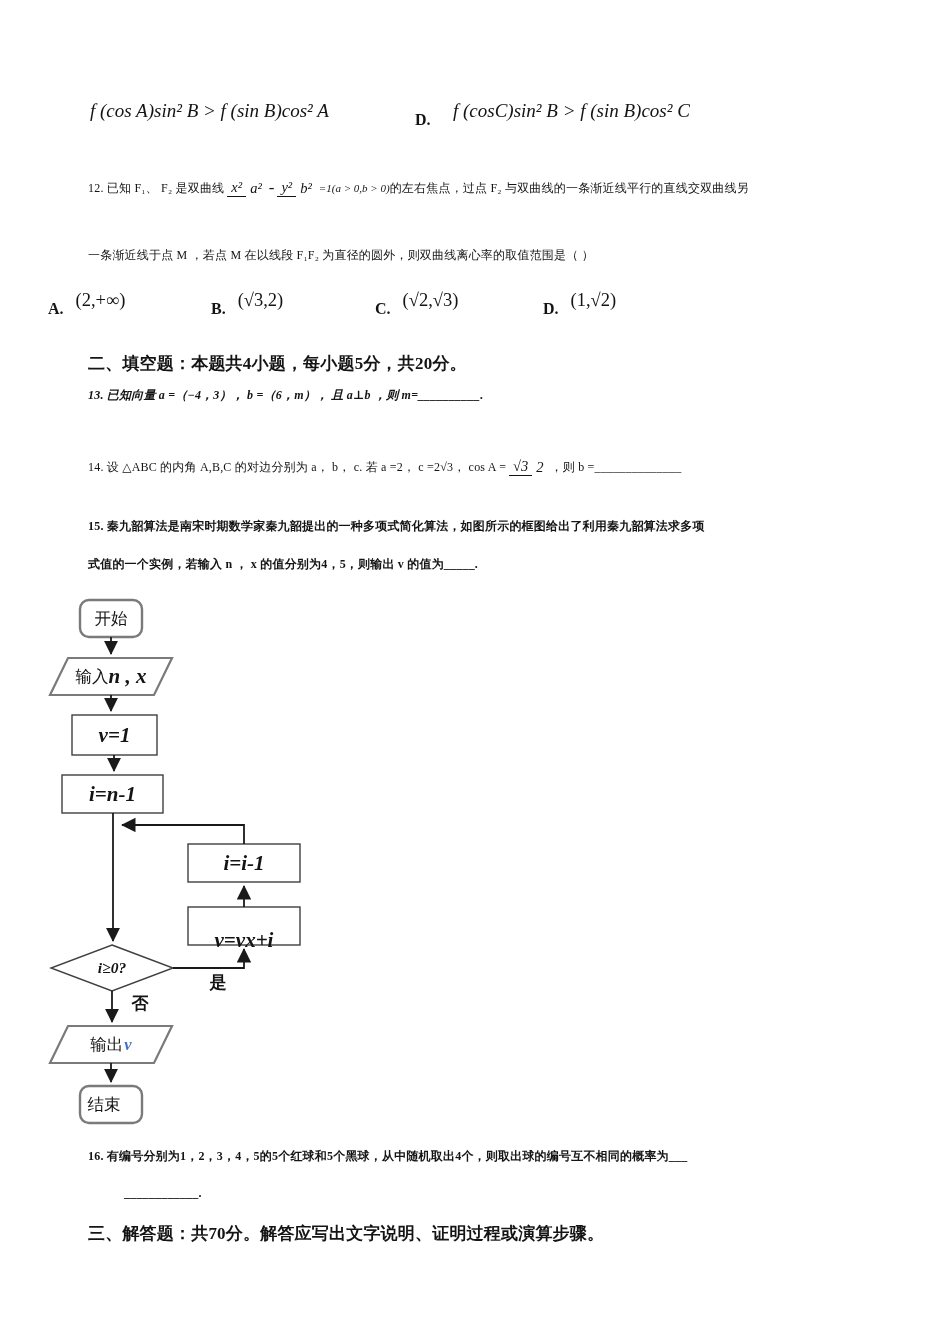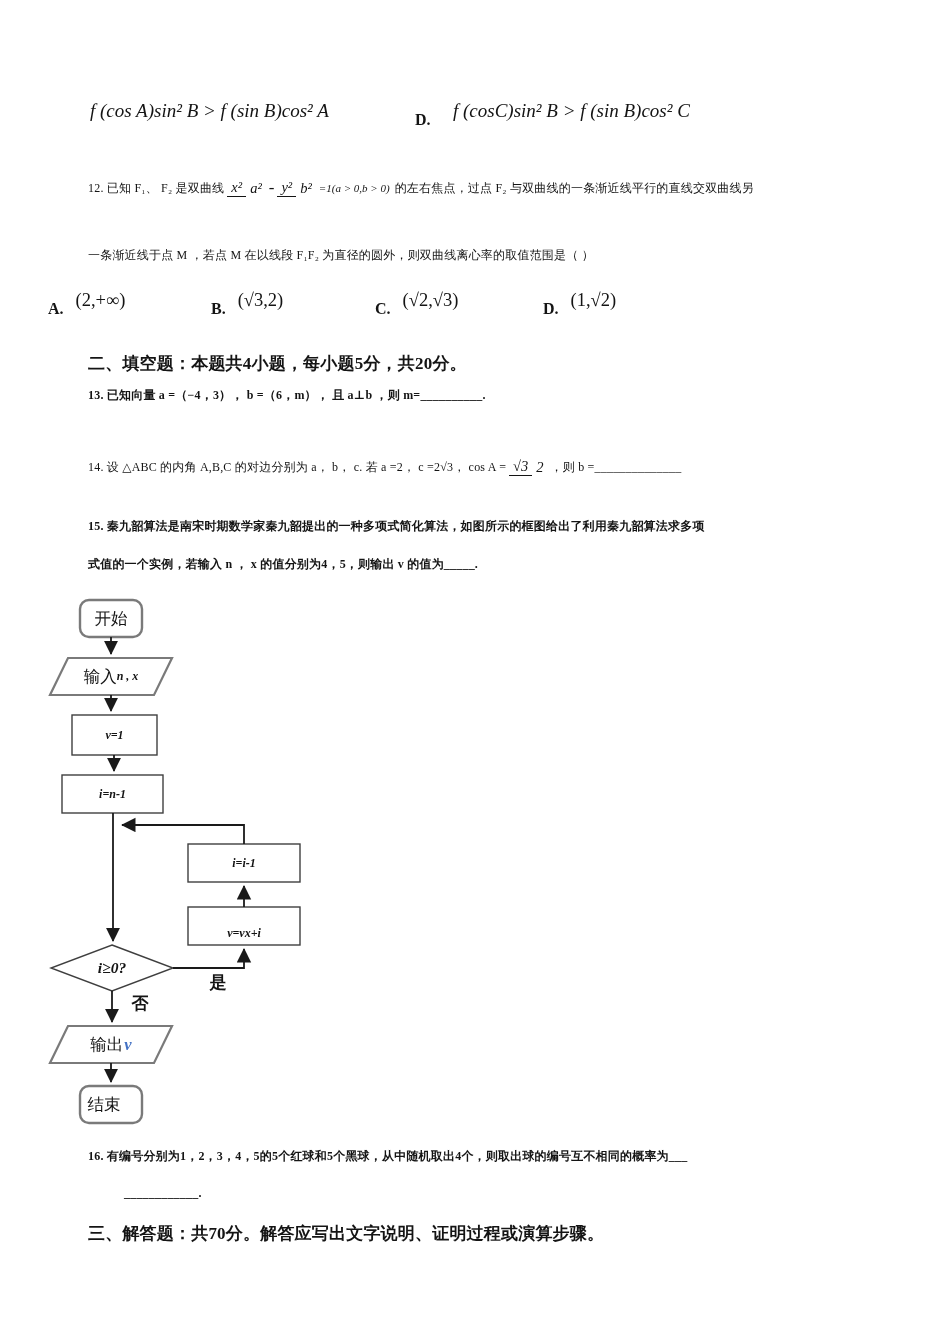--- a/index.html
+++ b/index.html
@@ -23,21 +23,21 @@
   .frac .den{padding:0 4px;}
   
   .opt{position:absolute;display:flex;align-items:flex-end;}
   .opt .lbl{font-weight:700;font-size:16px;}
   .opt .val{font-size:18.5px;margin-left:12px;position:relative;top:-7px;}
   
   .fc{position:absolute;left:40px;top:590px;width:290px;height:550px;}
   .fc svg{position:absolute;left:0;top:0;}
   .fc-label{position:absolute;display:flex;align-items:center;justify-content:center;
             font-size:16.5px;white-space:nowrap;}
-  .mathlbl{font-family:"Liberation Serif","DejaVu Serif",serif;font-style:italic;font-weight:600;font-size:12px;}
+  .mathlbl{font-family:"Liberation Serif","DejaVu Serif",serif;font-style:italic;font-weight:600;font-size:21px;}
   .branch{font-size:17px;font-weight:600;}
   .blue-var{color:#4472c4;font-style:italic;font-weight:600;margin-left:1px;}
 </style>
 </head>
 <body>
 
 <div class="abs" style="left:0;top:96px;width:950px;height:40px;">
   <span class="abs math f19" style="left:50px;top:4px;">f (cos A)sin² B &gt; f (sin B)cos² A</span>
   <span class="abs bold" style="left:375px;top:15px;font-size:16px;">D.</span>
   <span class="abs math f19" style="left:413px;top:4px;">f (cosC)sin² B &gt; f (sin B)cos² C</span>
@@ -48,21 +48,21 @@
   <span class="frac">
     <span class="num">x²</span>
     <span class="den">a²</span>
   </span>
   <span class="math f17">-</span>
   <span class="frac">
     <span class="num">y²</span>
     <span class="den">b²</span>
   </span>
   <span class="math" style="font-size:11px;">=1(a &gt; 0,b &gt; 0)</span>
-  <span class="cjk" style="margin-left:5px;">的左右焦点，过点 F₂ 与双曲线的一条渐近线平行的直线交双曲线另</span>
+  <span class="cjk" style="">的左右焦点，过点 F₂ 与双曲线的一条渐近线平行的直线交双曲线另</span>
 </div>
 
 <div class="abs cjk" style="left:48px;top:247px;">一条渐近线于点 M ，若点 M 在以线段 F₁F₂ 为直径的圆外，则双曲线离心率的取值范围是（ ）</div>
 
 <div class="abs" style="left:0;top:291px;width:950px;height:44px;">
   <div class="opt" style="left:48px;top:6px;">
     <span class="lbl">A.</span>
     <span class="val">(2,+∞)</span>
   </div>
   <div class="opt" style="left:211px;top:6px;">
@@ -74,21 +74,21 @@
     <span class="val">(√2,√3)</span>
   </div>
   <div class="opt" style="left:543px;top:6px;">
     <span class="lbl">D.</span>
     <span class="val">(1,√2)</span>
   </div>
 </div>
 
 <div class="abs cjk bold f17" style="left:48px;top:352px;">二、填空题：本题共4小题，每小题5分，共20分。</div>
 
-<div class="abs cjk semib" style="left:48px;top:387px;">13. 已知向量 a =（−4，3）， b =（6，m）， 且 a⊥b ，则 m=__________.</div>
+<div class="abs cjk semib" style="left:48px;top:387px;font-style:italic;">13. 已知向量 a =（−4，3）， b =（6，m）， 且 a⊥b ，则 m=__________.</div>
 
 <div class="abs row" style="left:48px;top:438px;height:58px;">
   <span class="cjk">14. 设 △ABC 的内角 A,B,C 的对边分别为 a， b， c. 若 a =2， c =2√3， cos A =</span>
   <span class="frac">
     <span class="num">√3</span>
     <span class="den">2</span>
   </span>
   <span class="cjk">，则 b =</span>
   <span class="cjk">______________</span>
 </div>
@@ -128,21 +128,21 @@
   </svg>
 
   <div class="fc-label" style="left:40px;top:10px;width:62px;height:37px;">开始</div>
   <div class="fc-label" style="left:10px;top:68px;width:122px;height:37px;">
     <span>输入</span>
       <span class="mathlbl">n , x</span>
   </div>
   <div class="fc-label mathlbl" style="left:32px;top:125px;width:85px;height:40px;">v=1</div>
   <div class="fc-label mathlbl" style="left:22px;top:185px;width:101px;height:38px;text-align:center;">i=n-1</div>
   <div class="fc-label mathlbl" style="left:148px;top:254px;width:112px;height:38px;">i=i-1</div>
-  <div class="fc-label mathlbl" style="left:148px;top:324px;width:112px;height:38px;">v=vx+i</div>
+  <div class="fc-label mathlbl" style="left:148px;top:331px;width:112px;height:38px;">v=vx+i</div>
   <div class="fc-label mathlbl" style="left:11px;top:355px;width:122px;height:46px;font-size:15.5px;">i≥0?</div>
   <div class="fc-label branch" style="left:158px;top:381px;width:40px;height:22px;">是</div>
   <div class="fc-label branch" style="left:82px;top:402px;width:36px;height:22px;">否</div>
   <div class="fc-label" style="left:10px;top:436px;width:122px;height:37px;">
     <span>输出</span>
       <span class="blue-var">v</span>
   </div>
   <div class="fc-label" style="left:40px;top:496px;width:48px;height:37px;">结束</div>
 </div>
 

